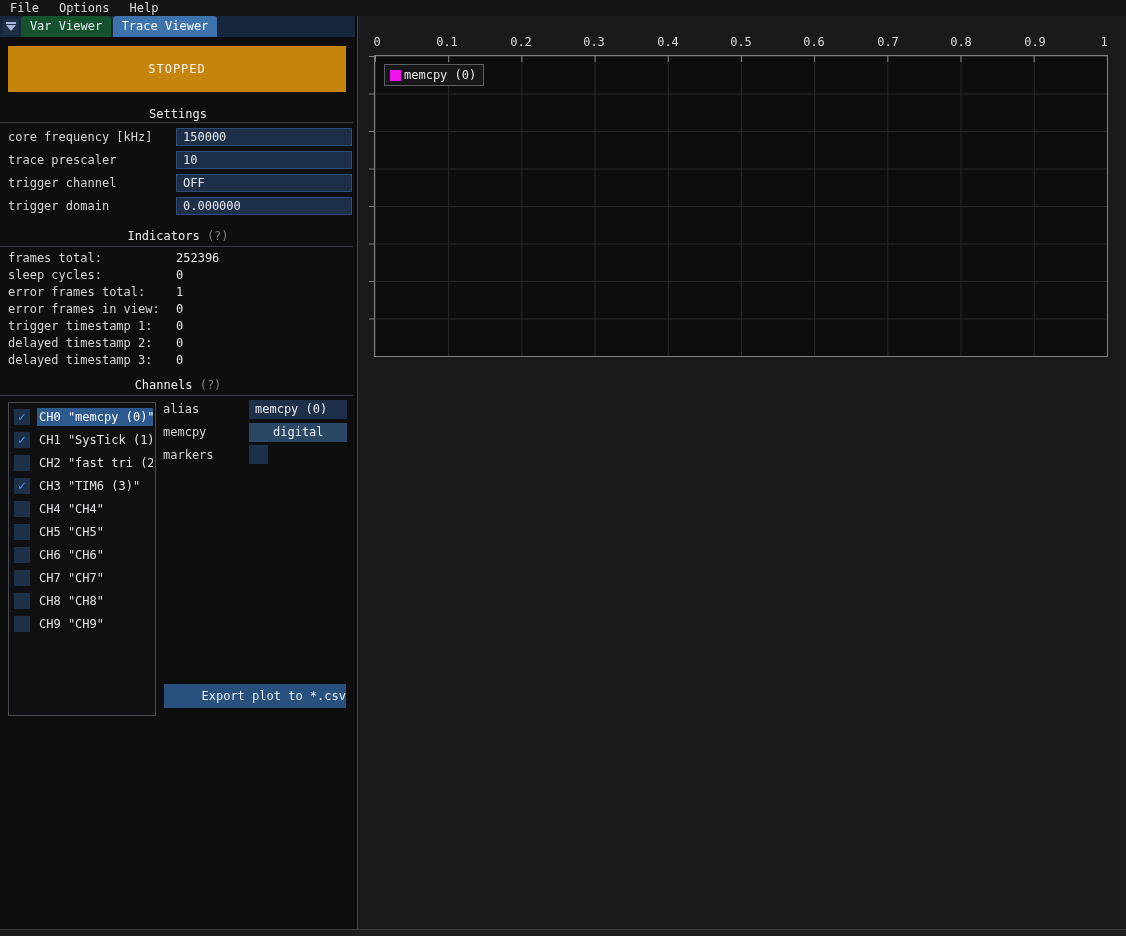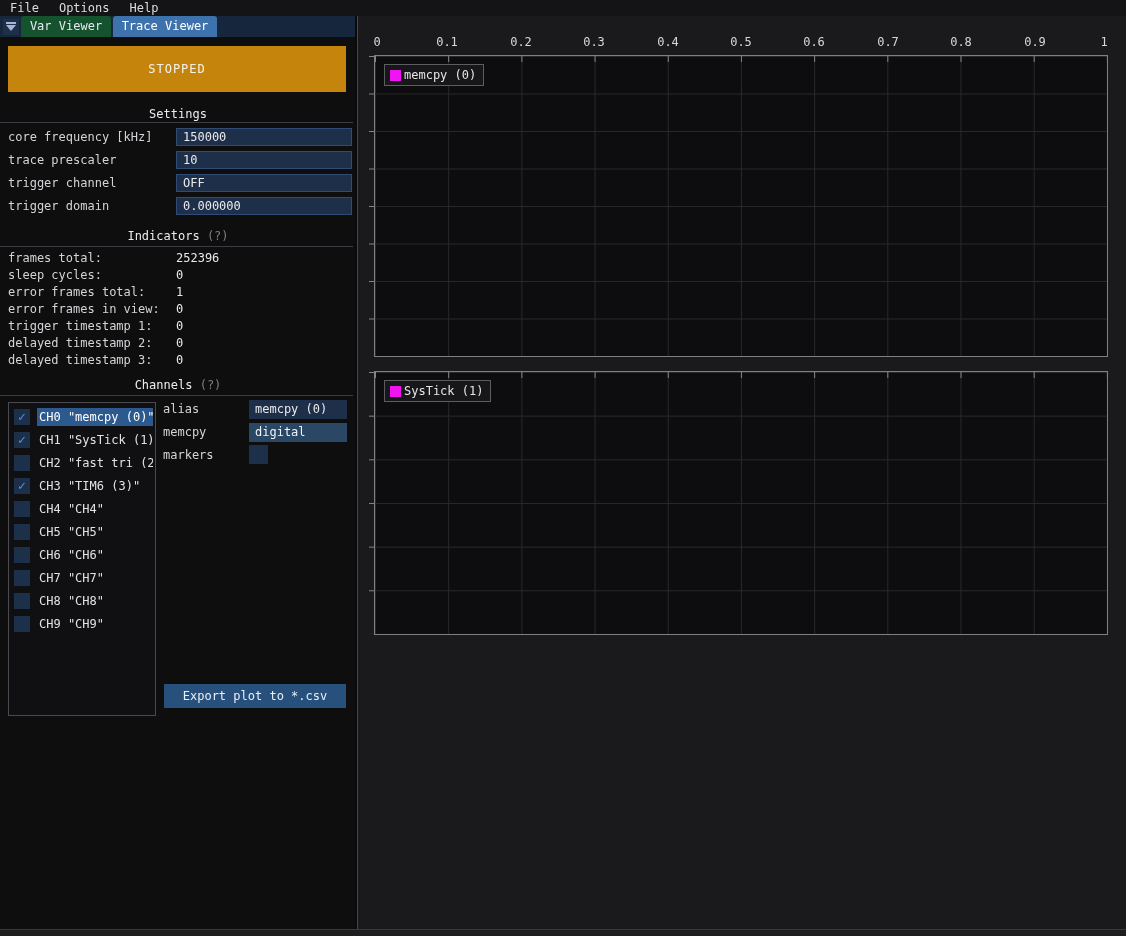--- a/index.html
+++ b/index.html
@@ -37,25 +37,25 @@
 
   .listbox{left:8px;top:402px;width:148px;height:314px;background:#101012;border:1px solid#4a4a52;box-sizing:border-box;}
   .ch-row{left:9px;width:145px;height:22px;display:flex;align-items:center;}
   .cb{width:16px;height:16px;background:#1d3049;margin-left:5px;flex:none;display:flex;align-items:center;justify-content:center;}
   .check{color:#4e93ec;font-weight:bold;font-size:13px;line-height:16px;}
   .ch-label{margin-left:7px;white-space:nowrap;overflow:hidden;color:#e2e2e6;padding:2px 2px;width:112px;}
   .ch-label.sel{background:#2d5a8e;color:#fff;}
 
   .meta-label{left:163px;color:#d4d4d8;}
   .alias-field{left:249px;width:98px;height:19px;background:#1d2f49;box-sizing:border-box;line-height:19px;padding-left:6px;color:#eaeaee;}
-  .domain-field{left:249px;width:98px;height:19px;background:#2a4866;box-sizing:border-box;line-height:19px;padding-left:6px;color:#eef2f6;}
+  .domain-field{left:249px;width:98px;height:19px;background:#2a4866;box-sizing:border-box;line-height:19px;padding-left:24px;color:#eef2f6;}
   .markers-cb{left:249px;top:445px;width:19px;height:19px;background:#1d3049;}
 
   .export-btn{left:164px;top:684px;width:182px;height:24px;background:#27517c;color:#e9eff6;
-              text-align:center;line-height:24px;}
+              text-align:right;line-height:24px;}
 
   
   .divider{left:355px;top:16px;width:3px;height:920px;background:#0a0a0b;border-right:1px solid #47474d;box-sizing:border-box;}
 
   
   .rightpanel{left:358px;top:16px;width:768px;height:913px;background:#1a1a1c;}
   .xtick{top:20px;height:13px;line-height:13px;color:#d8d8dc;transform:translateX(-50%);white-space:nowrap;}
 
   .plot{left:16px;width:734px;background:#0d0d0f;border:1px solid #7e7e83;box-sizing:border-box;
         background-image:linear-gradient(to right,#28282b 1px,transparent 1px),
@@ -211,22 +211,16 @@
   <span class="abs xtick" style="left:677px">0.9</span>
   <span class="abs xtick" style="left:746px">1</span>
 
   <div class="abs plot plot-8rows" style="top:39px;height:302px">
     <div class="legend">
       <span class="swatch sw-magenta"></span>
       <span>memcpy (0)</span>
     </div>
   </div>
 
-  <div class="abs plot plot-6rows" style="top:355px;height:264px">
-    <div class="legend">
-      <span class="swatch sw-magenta"></span>
-      <span>SysTick (1)</span>
-    </div>
-  </div>
 
 </div>
 
 <div class="abs bottomstrip"></div>
 
 </body></html>

